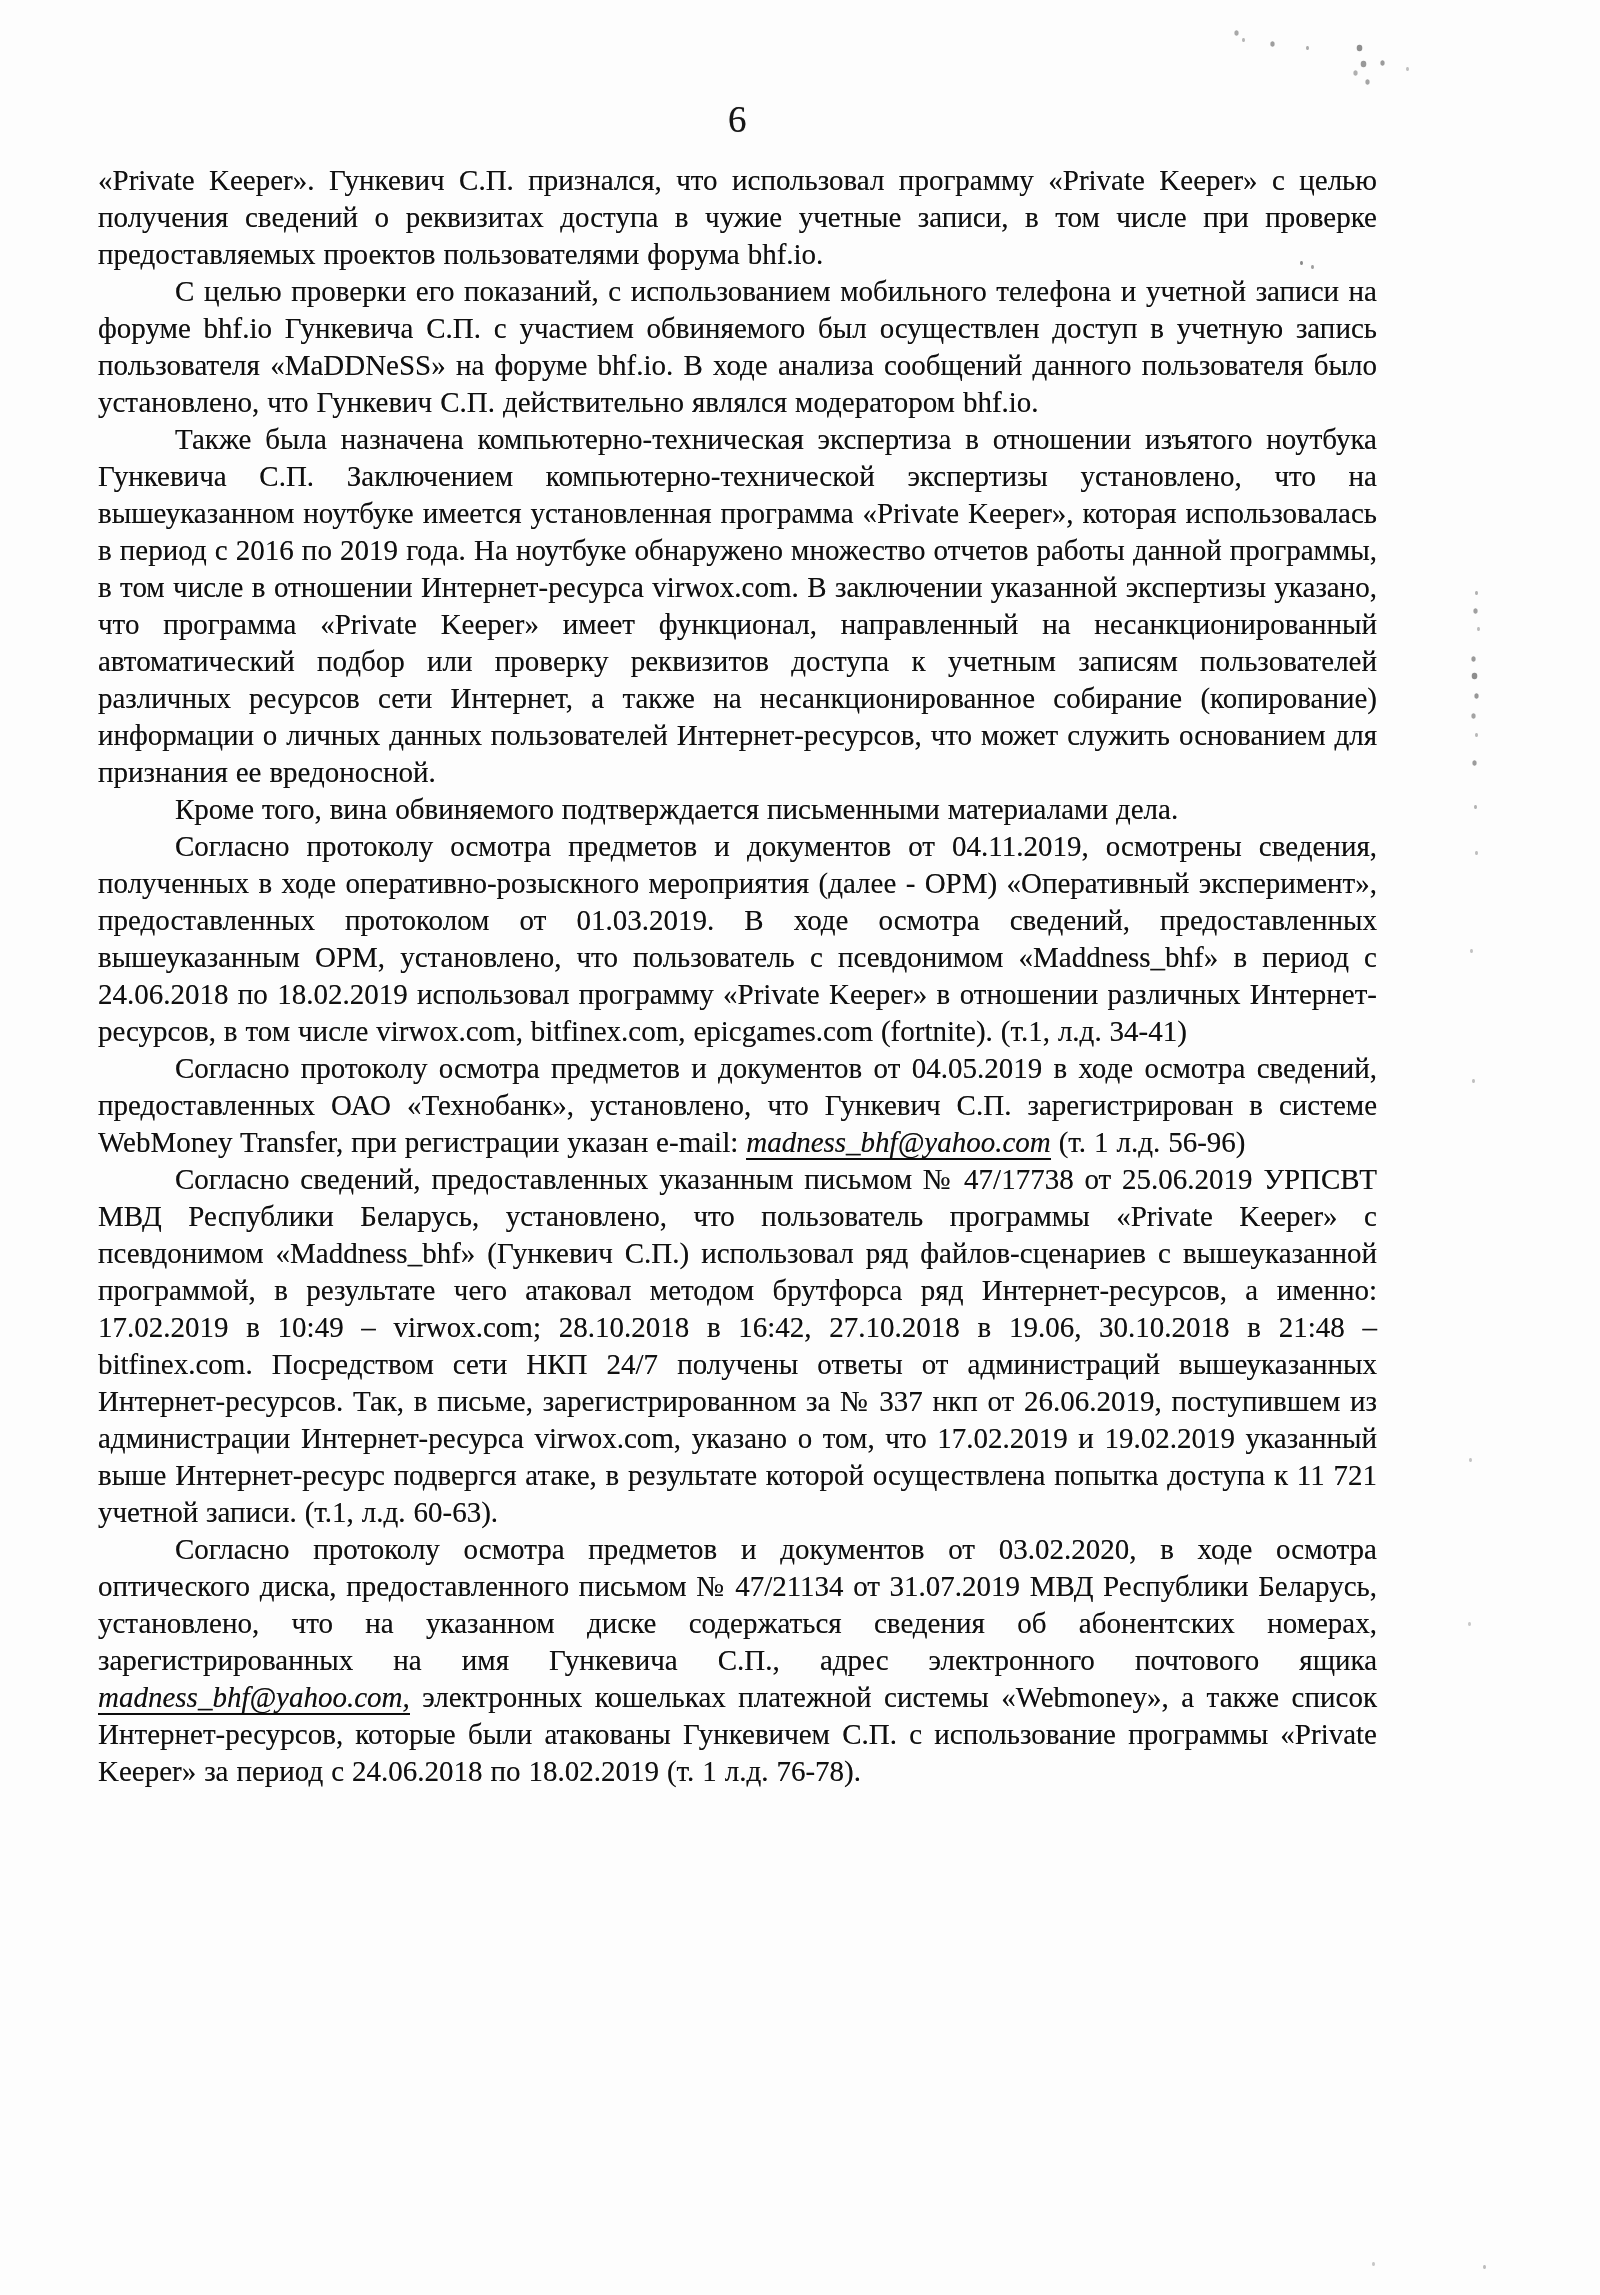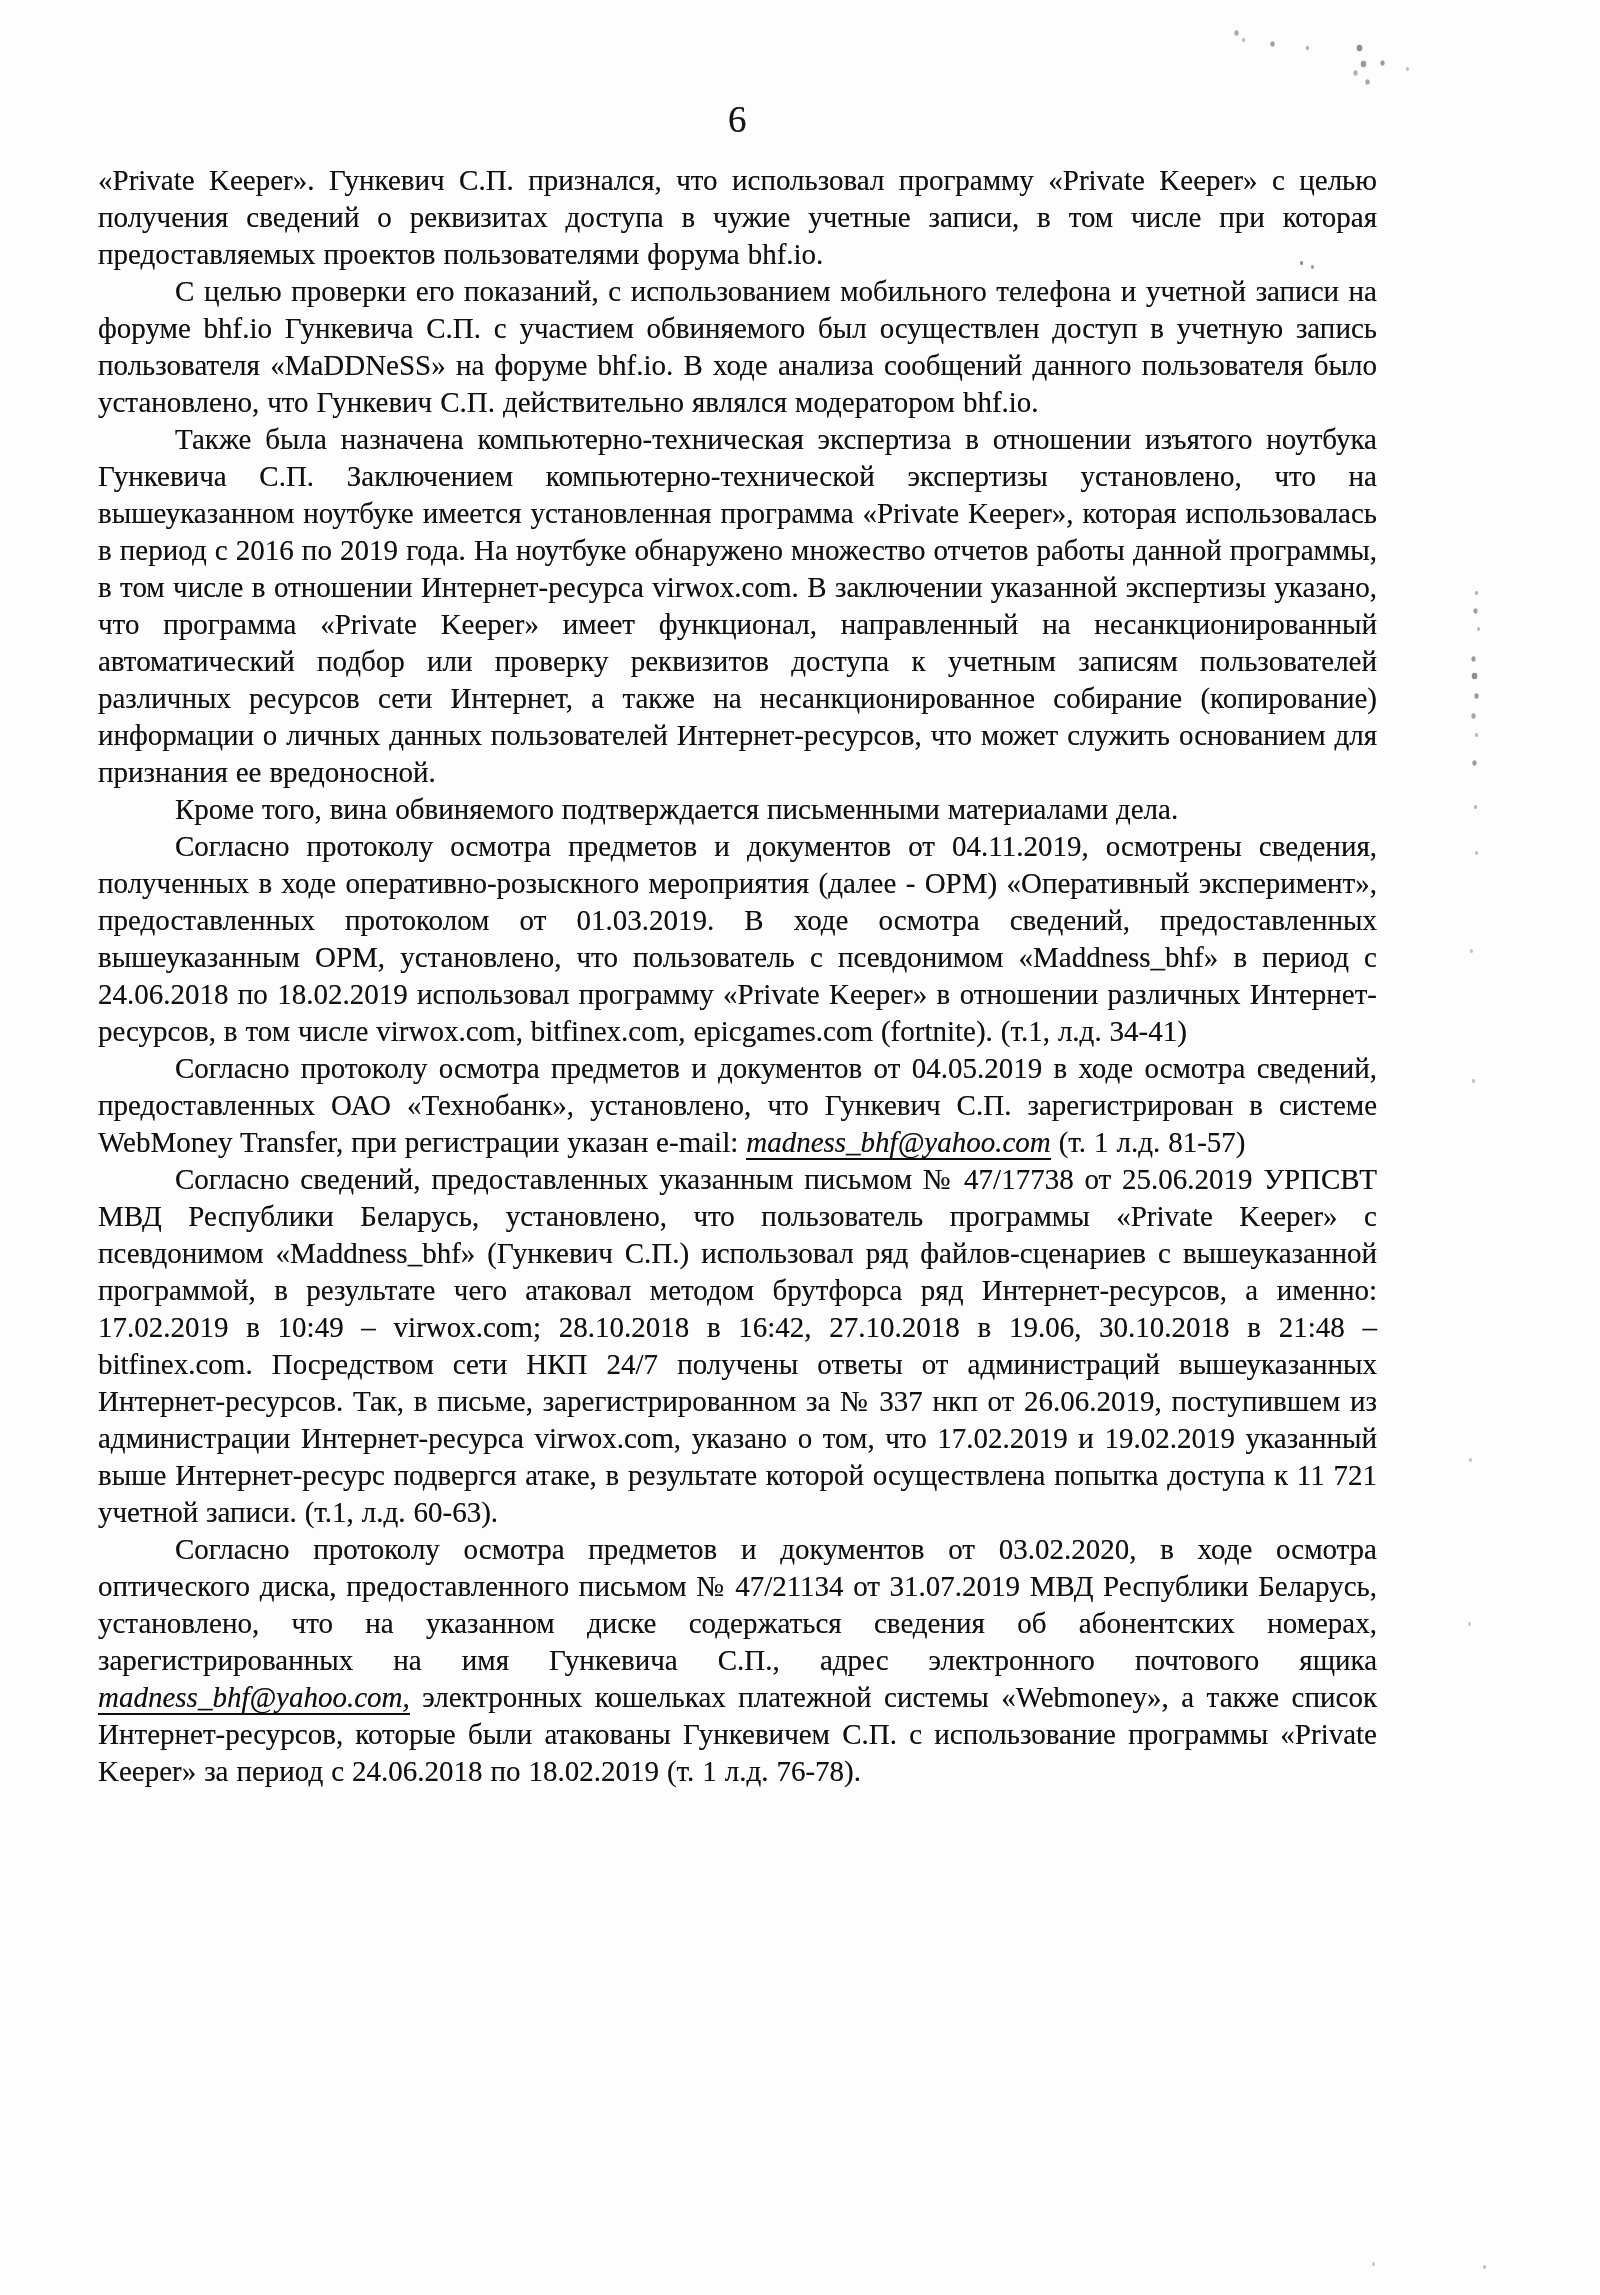--- a/index.html
+++ b/index.html
@@ -71,32 +71,32 @@
 </style>
 </head>
 <body>
 
 <div class="page">
 
   <div class="pageno">6</div>
 
   <div class="content">
 
-    <p class="noindent"><span>«Private Keeper». Гункевич С.П. признался, что использовал программу «Private Keeper» с целью получения сведений о реквизитах доступа в чужие учетные записи, в том числе при которая предоставляемых проектов пользователями форума bhf.io.</span><span class="u"></span><span></span></p>
+    <p class="noindent"><span>«Private Keeper». Гункевич С.П. признался, что использовал программу «Private Keeper» с целью получения сведений о реквизитах доступа в чужие учетные записи, в том числе при проверке предоставляемых проектов пользователями форума bhf.io.</span><span class="u"></span><span></span></p>
 
     <p><span>С целью проверки его показаний, с использованием мобильного телефона и учетной записи на форуме bhf.io Гункевича С.П. с участием обвиняемого был осуществлен доступ в учетную запись пользователя «MaDDNeSS» на форуме bhf.io. В ходе анализа сообщений данного пользователя было установлено, что Гункевич С.П. действительно являлся модератором bhf.io.</span><span class="u"></span><span></span></p>
 
 
     <p><span>Также была назначена компьютерно-техническая экспертиза в отношении изъятого ноутбука Гункевича С.П. Заключением компьютерно-технической экспертизы установлено, что на вышеуказанном ноутбуке имеется установленная программа «Private Keeper», которая использовалась в период с 2016 по 2019 года. На ноутбуке обнаружено множество отчетов работы данной программы, в том числе в отношении Интернет-ресурса virwox.com. В заключении указанной экспертизы указано, что программа «Private Keeper» имеет функционал, направленный на несанкционированный автоматический подбор или проверку реквизитов доступа к учетным записям пользователей различных ресурсов сети Интернет, а также на несанкционированное собирание (копирование) информации о личных данных пользователей Интернет-ресурсов, что может служить основанием для признания ее вредоносной.</span><span class="u"></span><span></span></p>
 
     <p><span>Кроме того, вина обвиняемого подтверждается письменными материалами дела.</span><span class="u"></span><span></span></p>
 
     <p><span>Согласно протоколу осмотра предметов и документов от 04.11.2019, осмотрены сведения, полученных в ходе оперативно-розыскного мероприятия (далее - ОРМ) «Оперативный эксперимент», предоставленных протоколом от 01.03.2019. В ходе осмотра сведений, предоставленных вышеуказанным ОРМ, установлено, что пользователь с псевдонимом «Maddness_bhf» в период с 24.06.2018 по 18.02.2019 использовал программу «Private Keeper» в отношении различных Интернет-ресурсов, в том числе virwox.com, bitfinex.com, epicgames.com (fortnite). (т.1, л.д. 34-41)</span><span class="u"></span><span></span></p>
 
-    <p><span>Согласно протоколу осмотра предметов и документов от 04.05.2019 в ходе осмотра сведений, предоставленных ОАО «Технобанк», установлено, что Гункевич С.П. зарегистрирован в системе WebMoney Transfer, при регистрации указан e-mail: </span><span class="u">madness_bhf@yahoo.com</span><span> (т. 1 л.д. 81-57)</span></p>
+    <p><span>Согласно протоколу осмотра предметов и документов от 04.05.2019 в ходе осмотра сведений, предоставленных ОАО «Технобанк», установлено, что Гункевич С.П. зарегистрирован в системе WebMoney Transfer, при регистрации указан e-mail: </span><span class="u">madness_bhf@yahoo.com</span><span> (т. 1 л.д. 56-96)</span></p>
 
     <p><span>Согласно сведений, предоставленных указанным письмом № 47/17738 от 25.06.2019 УРПСВТ МВД Республики Беларусь, установлено, что пользователь программы «Private Keeper» с псевдонимом «Maddness_bhf» (Гункевич С.П.) использовал ряд файлов-сценариев с вышеуказанной программой, в результате чего атаковал методом брутфорса ряд Интернет-ресурсов, а именно: 17.02.2019 в 10:49 – virwox.com; 28.10.2018 в 16:42, 27.10.2018 в 19.06, 30.10.2018 в 21:48 – bitfinex.com. Посредством сети НКП 24/7 получены ответы от администраций вышеуказанных Интернет-ресурсов. Так, в письме, зарегистрированном за № 337 нкп от 26.06.2019, поступившем из администрации Интернет-ресурса virwox.com, указано о том, что 17.02.2019 и 19.02.2019 указанный выше Интернет-ресурс подвергся атаке, в результате которой осуществлена попытка доступа к 11 721 учетной записи. (т.1, л.д. 60-63).</span><span class="u"></span><span></span></p>
 
     <p><span>Согласно протоколу осмотра предметов и документов от 03.02.2020, в ходе осмотра оптического диска, предоставленного письмом № 47/21134 от 31.07.2019 МВД Республики Беларусь, установлено, что на указанном диске содержаться сведения об абонентских номерах, зарегистрированных на имя Гункевича С.П., адрес электронного почтового ящика </span><span class="u">madness_bhf@yahoo.com,</span><span> электронных кошельках платежной системы «Webmoney», а также список Интернет-ресурсов, которые были атакованы Гункевичем С.П. с использование программы «Private Keeper» за период с 24.06.2018 по 18.02.2019 (т. 1 л.д. 76-78).</span></p>
 
   </div>
 
   <div class="noise"></div>
 
 </div>

